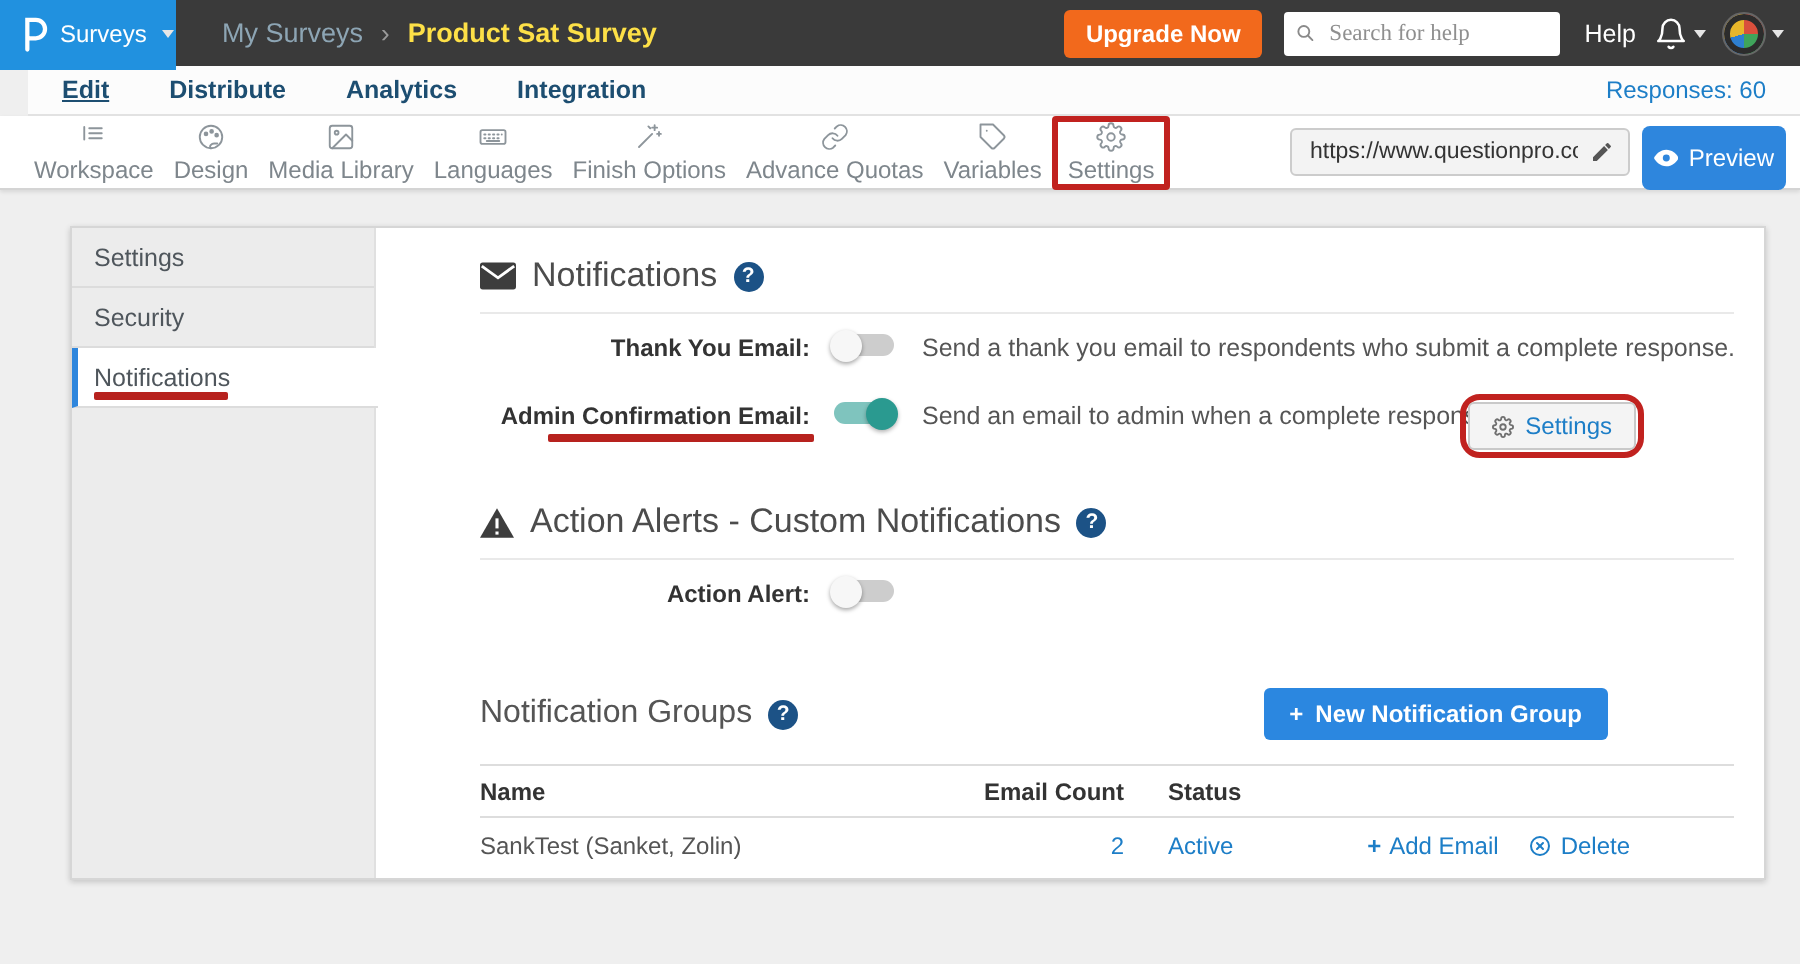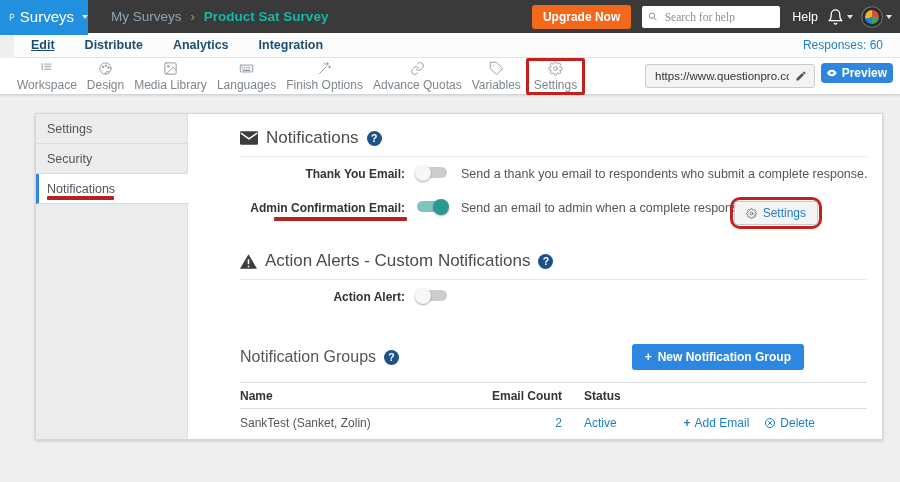--- a/index.html
+++ b/index.html
@@ -1,26 +1,26 @@
 <!DOCTYPE html>
 <html><head>
 <meta charset="utf-8">
 <style>
   html,body{margin:0;padding:0}
   body{width:900px;height:482px;font-family:"Liberation Sans",sans-serif;background:#efefef;overflow:hidden}
   .stage{position:relative;width:900px;height:482px}
 
   
   .topbar{position:absolute;top:0;left:0;right:0;height:33px;background:#3a3a3a;display:flex;align-items:center;color:#fff;z-index:5}
-  .logo-area{width:88px;height:36px;background:#2191df;display:flex;align-items:center;gap:5px;padding-left:8px;box-sizing:border-box;font-size:15px;cursor:pointer;flex:none}
+  .logo-area{width:88px;height:36px;background:#2191df;display:flex;align-items:center;gap:5px;padding-left:8px;box-sizing:border-box;font-size:12px;cursor:pointer;flex:none}
   .caret{width:0;height:0;border-left:3.5px solid transparent;border-right:3.5px solid transparent;border-top:4px solid #e6e6e6;display:inline-block;margin-left:3px}
   .crumb{margin-left:23px;display:flex;gap:9px;font-size:13.5px;white-space:nowrap}
   .crumb-parent{color:#8da5b4;cursor:pointer}
   .crumb-sep{color:#9a9a9a;font-size:13px}
-  .crumb-current{color:#14b8a6;font-weight:600}
+  .crumb-current{color:#fde047;font-weight:600}
   .topbar-right{margin-left:auto;display:flex;align-items:center;margin-right:8px}
   .upgrade{background:#f2691c;color:#fff;border:none;border-radius:3px;font-weight:700;font-size:12px;padding:5px 11px;font-family:inherit;cursor:pointer}
   .searchbox{display:flex;align-items:center;background:#fff;border-radius:2px;height:22px;width:126px;margin-left:11px;padding:0 6px;gap:5px}
   .searchbox input{border:none;outline:none;width:100%;font-size:11.5px;font-family:Liberation Serif, serif;color:#444;background:transparent}
   .searchbox input::placeholder{color:#8f8f8f}
   .help{font-size:12.5px;margin:0 9px 0 12px;cursor:pointer}
   .bellwrap,.avatarwrap{display:flex;align-items:center;cursor:pointer}
   .avatarwrap{margin-left:8px}
   .avatar{width:20px;height:20px;border-radius:50%;border:1px solid #666;background:conic-gradient(#d94f3c 0 90deg,#3fa45b 90deg 180deg,#2e7fd0 180deg 255deg,#e8b62a 255deg 360deg);box-shadow:inset 0 0 0 3px #2c2c2c;flex:none}
 
@@ -30,21 +30,21 @@
   .tab.active{text-decoration:underline}
   .responses{margin-left:auto;color:#1d7ec7;font-weight:400;font-size:12px}
 
   
   .toolbar{position:absolute;top:58px;left:0;right:0;height:37px;background:#fff;border-bottom:1px solid #d4d4d4;box-shadow:0 1px 2px rgba(0,0,0,.10);display:flex;align-items:center;padding-left:12px;box-sizing:border-box;z-index:3}
   .titem{display:flex;flex-direction:column;align-items:center;justify-content:center;gap:2px;font-size:12px;color:#7e868c;padding:0 5px;min-width:47px;cursor:pointer;height:37px;box-sizing:border-box}
   .titem svg{stroke:#8d959b;fill:none;stroke-width:1.5;stroke-linecap:round;stroke-linejoin:round}
   .titem.annotated{border:3px solid #c1221f;border-radius:2px;min-width:54px}
   .urlbox{position:absolute;right:85px;top:6px;width:170px;height:24px;background:#f3f3f3;border:1px solid #ccc;border-radius:3px;display:flex;align-items:center;padding:0 7px;box-sizing:border-box;gap:4px}
   .urlbox input{flex:1;border:none;background:transparent;font-family:inherit;font-size:11.5px;color:#333;outline:none;min-width:0}
-  .preview{position:absolute;right:7px;top:5px;height:20px;width:72px;background:#2e86dd;border:none;border-radius:4px;color:#fff;font-weight:700;font-size:12px;display:flex;align-items:center;justify-content:center;gap:5px;font-family:inherit;cursor:pointer}
+  .preview{position:absolute;right:7px;top:5px;height:32px;width:72px;background:#2e86dd;border:none;border-radius:4px;color:#fff;font-weight:400;font-size:12px;display:flex;align-items:center;justify-content:center;gap:5px;font-family:inherit;cursor:pointer}
 
   
   .content{position:absolute;top:95px;left:0;right:0;bottom:0;background:#efefef}
   .panel{position:absolute;left:35px;top:18px;width:848px;height:327px;background:#fff;border:1px solid #d6d6d6;box-shadow:0 1px 3px rgba(0,0,0,.18);box-sizing:border-box;display:flex}
   .side{width:152px;background:#ececec;flex:none;border-right:1px solid #e0e0e0;box-sizing:border-box}
   .sitem{height:30px;display:flex;align-items:center;padding-left:11px;font-size:12.5px;color:#4f565c;border-bottom:1px solid #dcdcdc;cursor:pointer;position:relative;box-sizing:border-box}
   .sitem.active{background:#fff;border-left:3px solid #2e86dd;padding-left:8px;width:153px;z-index:2}
   .red-underline{position:absolute;background:#b7221e;height:4px;border-radius:1px;pointer-events:none}
   .sitem.active .red-underline{left:8px;top:22px;width:67px}
 

